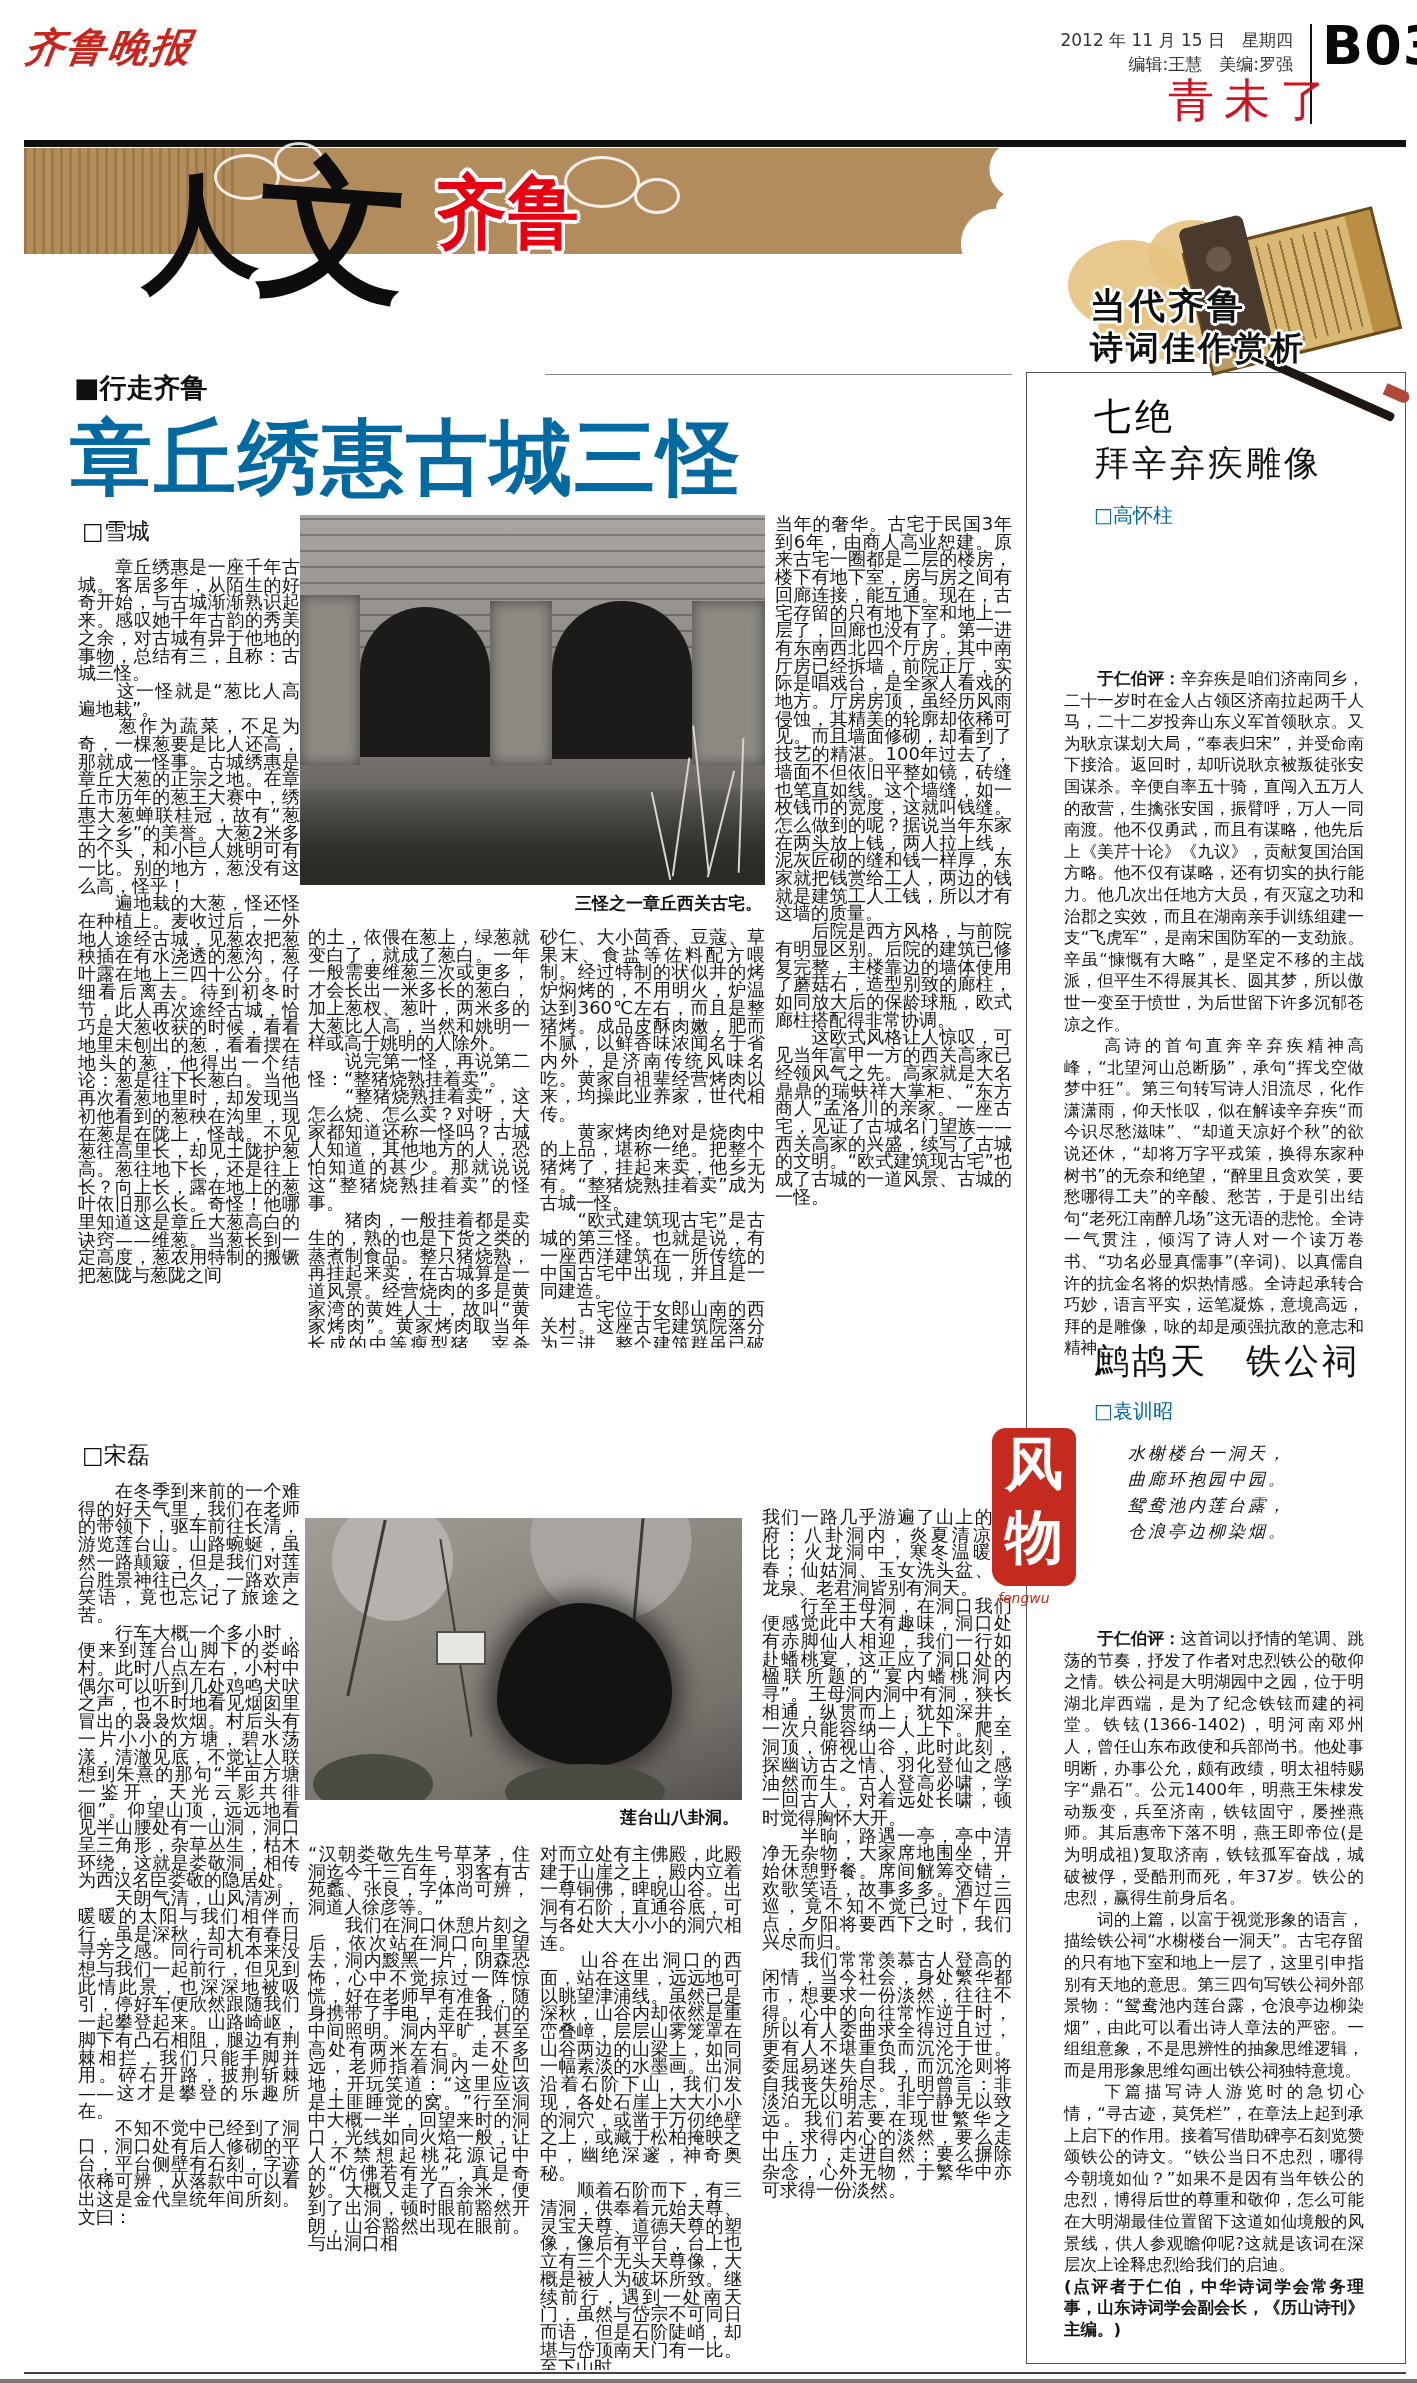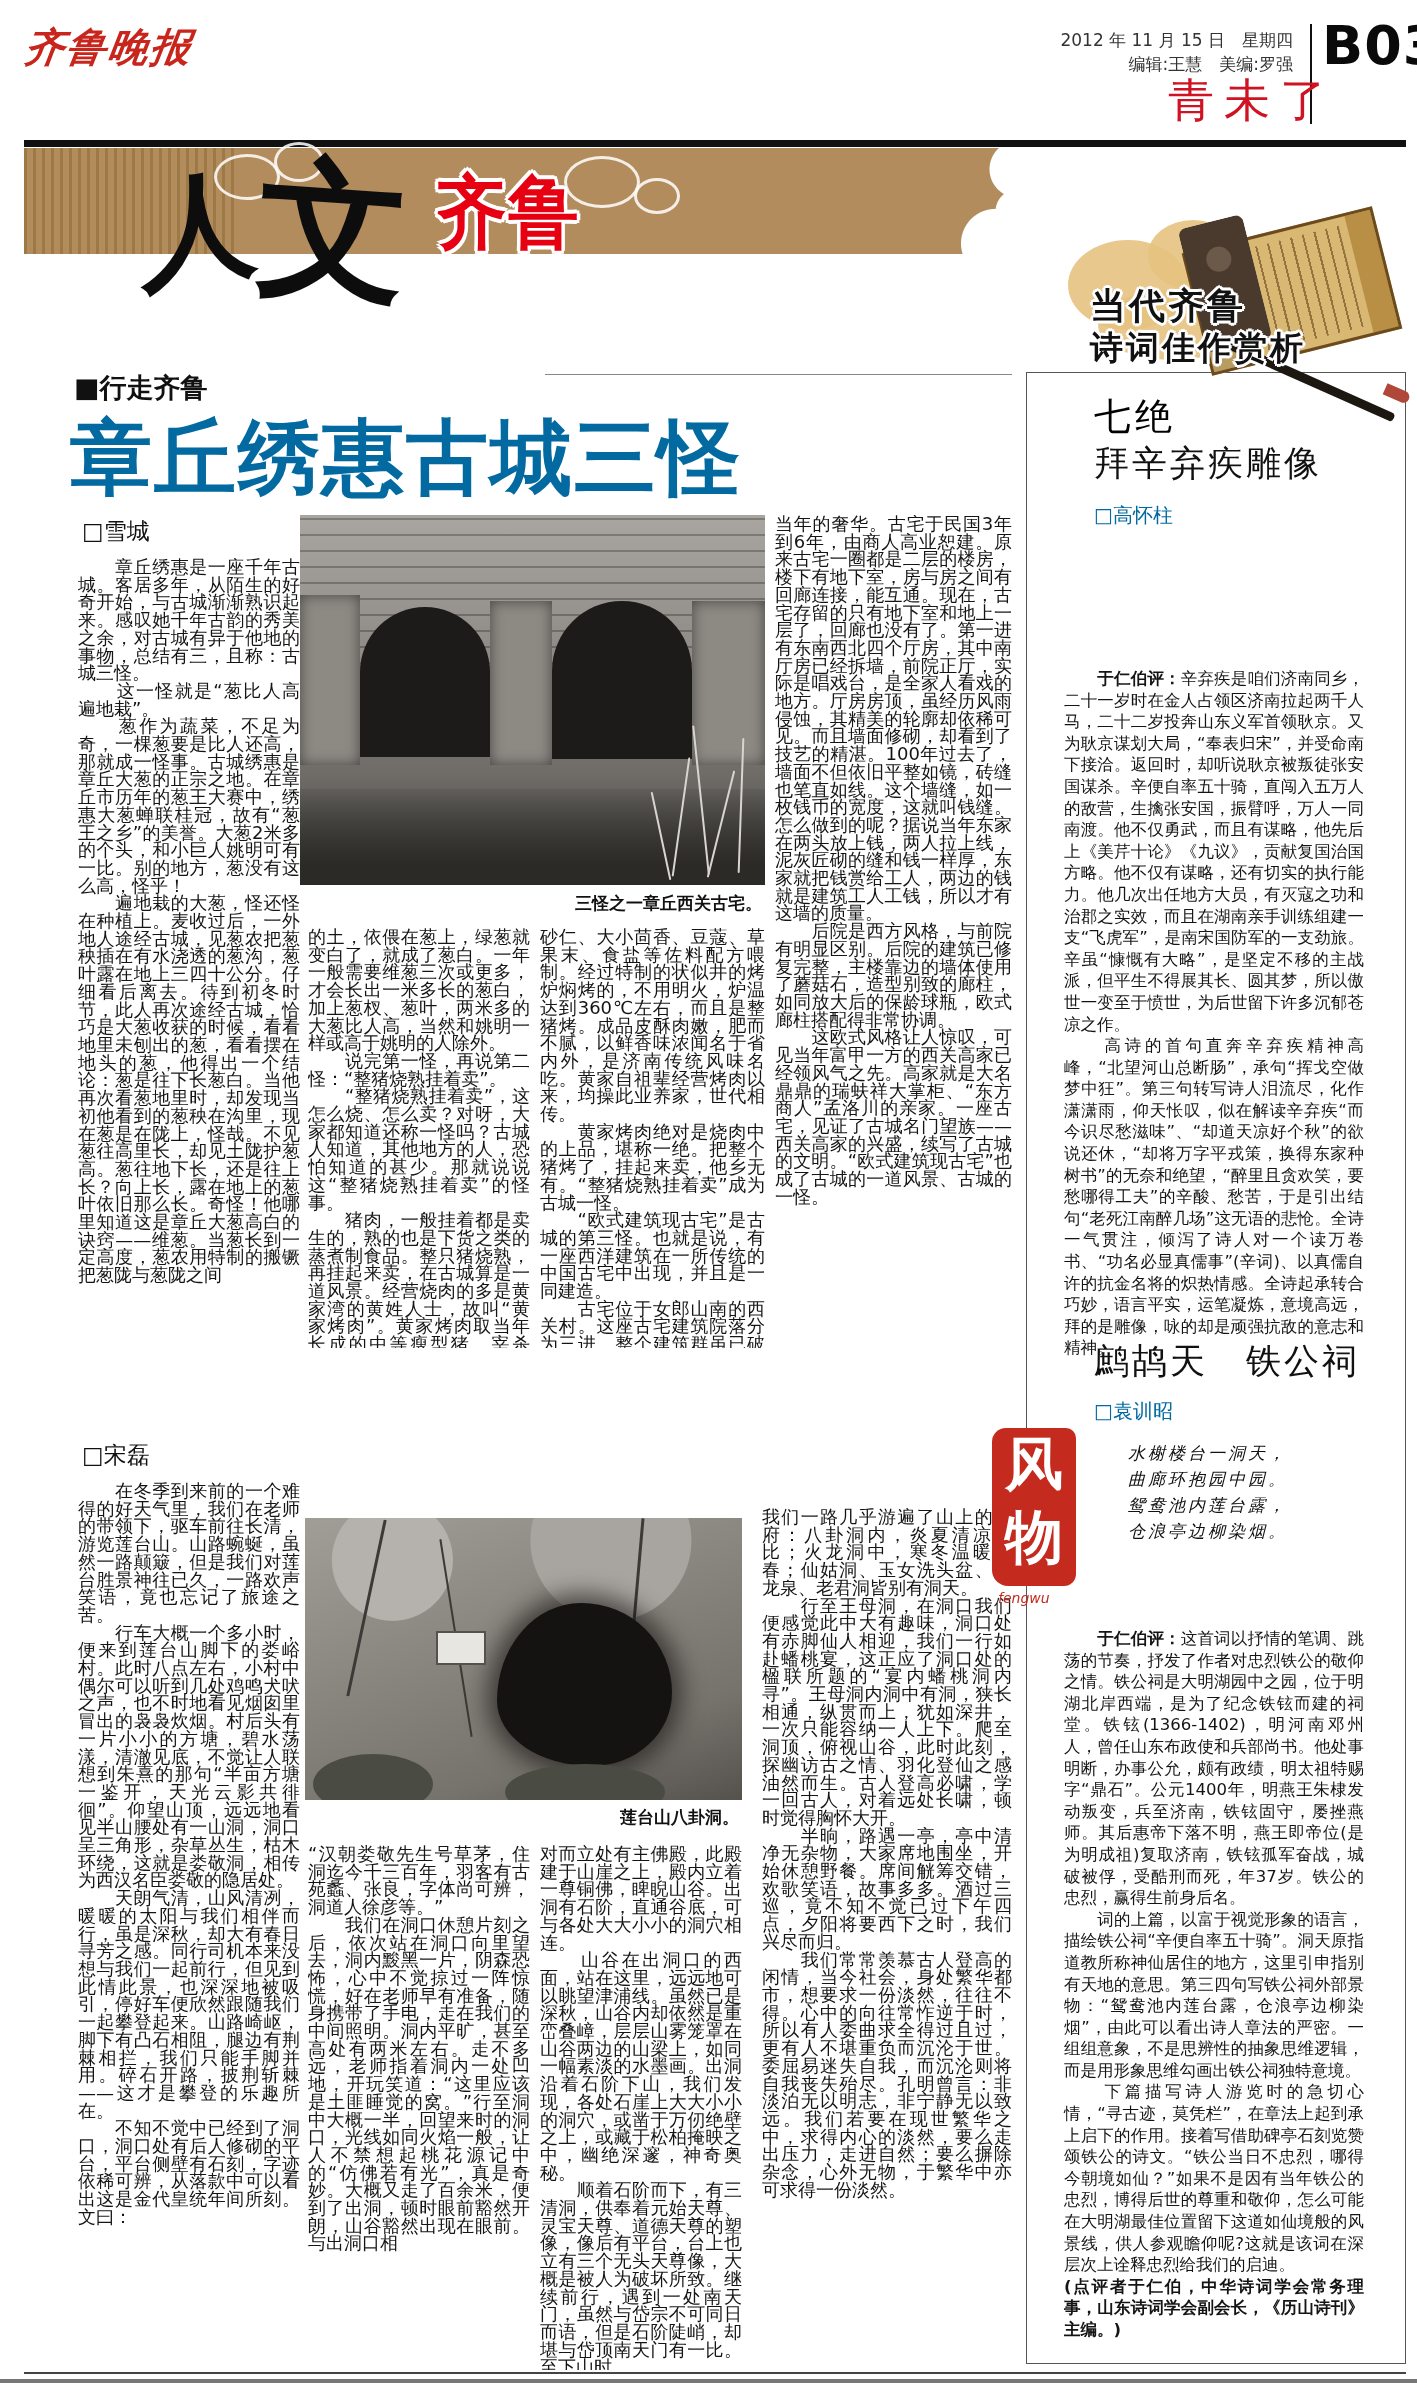--- a/index.html
+++ b/index.html
@@ -210,21 +210,21 @@
   <div class="sb-review" style="left:1064px;top:668px;width:300px;height:650px;">　　<b>于仁伯评：</b><span>辛弃疾是咱们济南同乡，二十一岁时在金人占领区济南拉起两千人马，二十二岁投奔山东义军首领耿京。又为耿京谋划大局，“奉表归宋”，并受命南下接洽。返回时，却听说耿京被叛徒张安国谋杀。辛便自率五十骑，直闯入五万人的敌营，生擒张安国，振臂呼，万人一同南渡。他不仅勇武，而且有谋略，他先后上《美芹十论》《九议》，贡献复国治国方略。他不仅有谋略，还有切实的执行能力。他几次出任地方大员，有灭寇之功和治郡之实效，而且在湖南亲手训练组建一支“飞虎军”，是南宋国防军的一支劲旅。辛虽“慷慨有大略”，是坚定不移的主战派，但平生不得展其长、圆其梦，所以傲世一变至于愤世，为后世留下许多沉郁苍凉之作。</span>
 <span>　　高诗的首句直奔辛弃疾精神高峰，“北望河山总断肠”，承句“挥戈空做梦中狂”。第三句转写诗人泪流尽，化作潇潇雨，仰天怅叹，似在解读辛弃疾“而今识尽愁滋味”、“却道天凉好个秋”的欲说还休，“却将万字平戎策，换得东家种树书”的无奈和绝望，“醉里且贪欢笑，要愁哪得工夫”的辛酸、愁苦，于是引出结句“老死江南醉几场”这无语的悲怆。全诗一气贯注，倾泻了诗人对一个读万卷书、“功名必显真儒事”(辛词)、以真儒自许的抗金名将的炽热情感。全诗起承转合巧妙，语言平实，运笔凝炼，意境高远，拜的是雕像，咏的却是顽强抗敌的意志和精神。</span></div>
 
   <div class="sb-title" style="left:1094px;top:1338px;"><span>鹧鸪天</span>　<span>铁公祠</span></div>
   <div class="sb-author" style="left:1094px;top:1398px;">□袁训昭</div>
   <div class="sb-poem" style="left:1128px;top:1440px;font-size:17px;line-height:26px;"><span>水榭楼台一洞天，</span>
 <span>曲廊环抱园中园。</span>
 <span>鸳鸯池内莲台露，</span>
 <span>仓浪亭边柳染烟。</span></div>
   <div class="sb-review" style="left:1064px;top:1628px;width:300px;height:726px;">　　<b>于仁伯评：</b><span>这首词以抒情的笔调、跳荡的节奏，抒发了作者对忠烈铁公的敬仰之情。铁公祠是大明湖园中之园，位于明湖北岸西端，是为了纪念铁铉而建的祠堂。铁铉(1366-1402)，明河南邓州人，曾任山东布政使和兵部尚书。他处事明断，办事公允，颇有政绩，明太祖特赐字“鼎石”。公元1400年，明燕王朱棣发动叛变，兵至济南，铁铉固守，屡挫燕师。其后惠帝下落不明，燕王即帝位(是为明成祖)复取济南，铁铉孤军奋战，城破被俘，受酷刑而死，年37岁。铁公的忠烈，赢得生前身后名。</span>
-<span>　　词的上篇，以富于视觉形象的语言，描绘铁公祠“辛便自率五十骑”。洞天原指道教所称神仙居住的地方，这里引申指别有天地的意思。第三四句写铁公祠外部景物：“鸳鸯池内莲台露，仓浪亭边柳染烟”，由此可以看出诗人章法的严密。一组组意象，不是思辨性的抽象思维逻辑，而是用形象思维勾画出铁公祠独特意境。</span>
+<span>　　词的上篇，以富于视觉形象的语言，描绘铁公祠“水榭楼台一洞天”。古宅存留的只有地下室和地上一层了，这里引申指别有天地的意思。第三四句写铁公祠外部景物：“鸳鸯池内莲台露，仓浪亭边柳染烟”，由此可以看出诗人章法的严密。一组组意象，不是思辨性的抽象思维逻辑，而是用形象思维勾画出铁公祠独特意境。</span>
 <span>　　下篇描写诗人游览时的急切心情，“寻古迹，莫凭栏”，在章法上起到承上启下的作用。接着写借助碑亭石刻览赞颂铁公的诗文。“铁公当日不忠烈，哪得今朝境如仙？”如果不是因有当年铁公的忠烈，博得后世的尊重和敬仰，怎么可能在大明湖最佳位置留下这道如仙境般的风景线，供人参观瞻仰呢?这就是该词在深层次上诠释忠烈给我们的启迪。</span>
 <span id="credit">(点评者于仁伯，中华诗词学会常务理事，山东诗词学会副会长，《历山诗刊》主编。)</span></div>
 
   <div class="abs" id="seal">
     <div class="s1">风</div>
     <div class="s2">物</div>
   </div>
   <div class="abs" id="sealpinyin">fengwu</div>
 
   <div class="abs" id="botrule1"></div>

